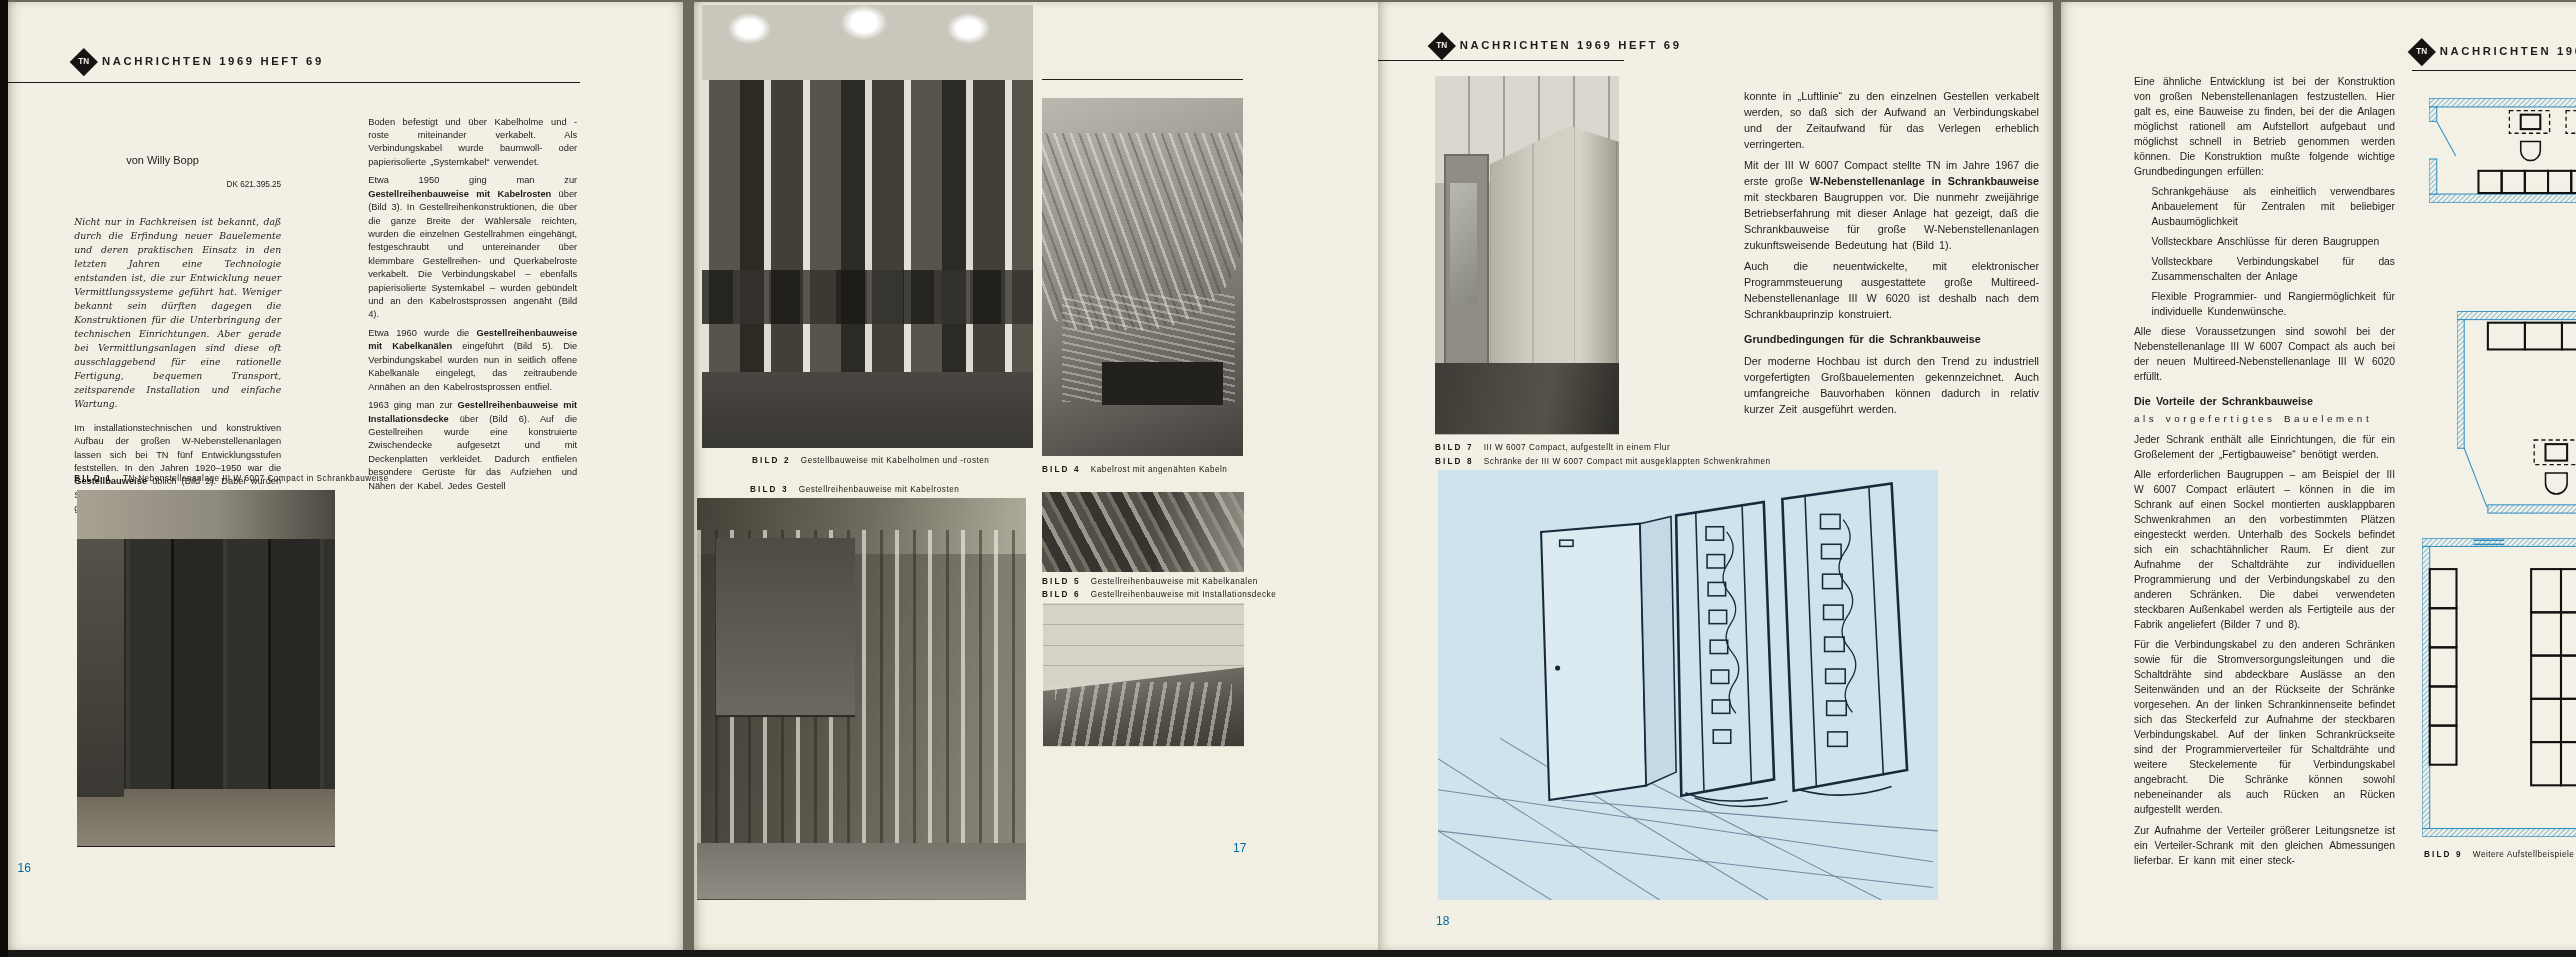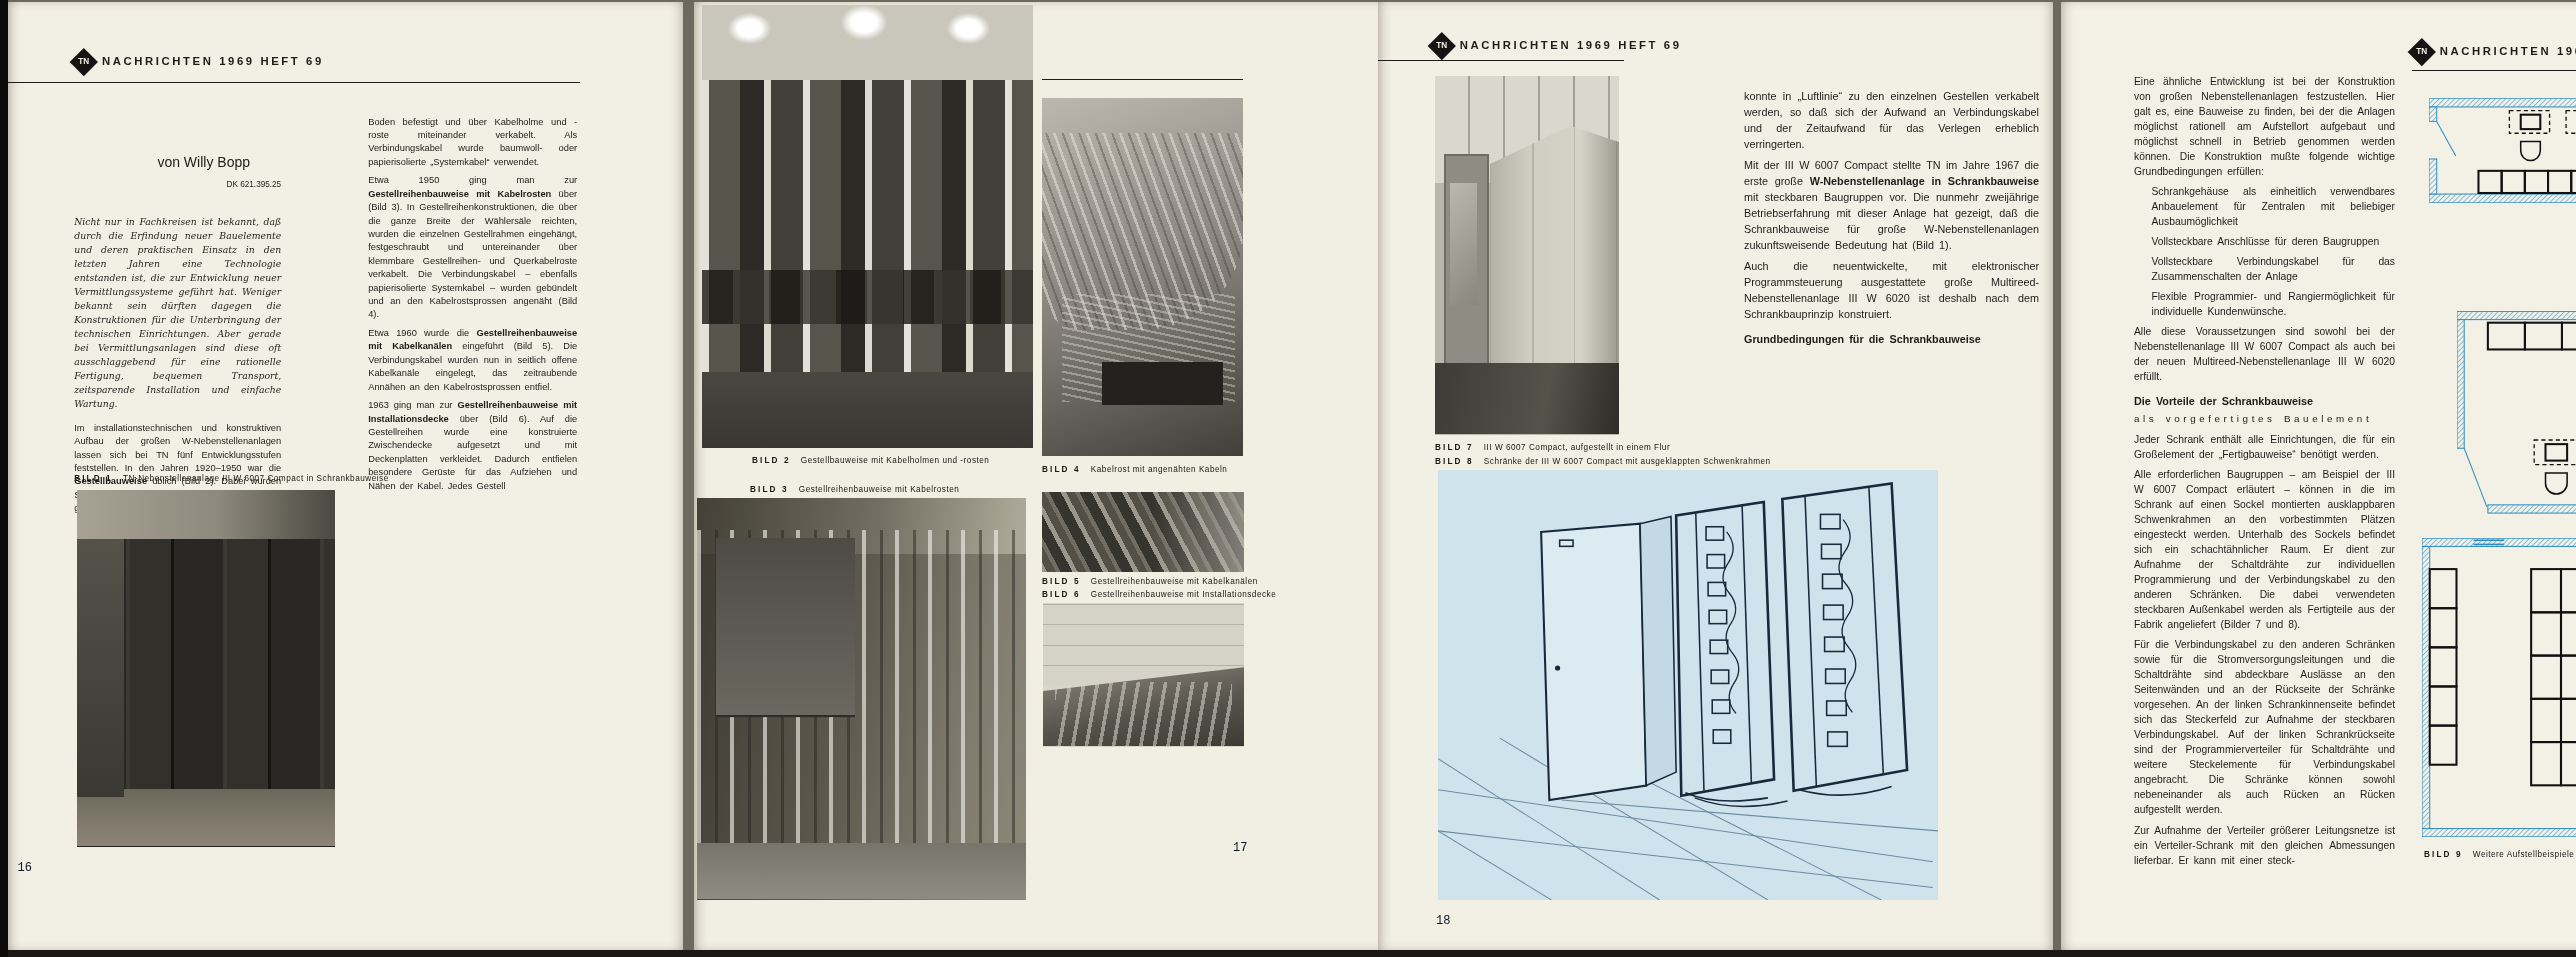--- a/index.html
+++ b/index.html
@@ -20,28 +20,28 @@
   .rule{position:absolute;height:1.5px;background:#1d1c19;}
   
   .col{position:absolute;text-align:justify;}
   .col p{margin:0 0 5.2px 0;}
   .b16{font-size:9.3px;line-height:13.4px;word-spacing:1.5px;}
   .b18{font-size:10.8px;line-height:16px;word-spacing:2.1px;}
   .b19{font-size:10.3px;line-height:15px;word-spacing:2.1px;}
   .intro{font-family:"DejaVu Serif",serif;font-style:italic;font-size:9.3px;line-height:14px;word-spacing:1px;margin-bottom:11.3px !important;}
   .bb{font-weight:bold;}
   .title{position:absolute;font-weight:bold;font-size:13px;line-height:17px;letter-spacing:0.1px;}
-  .byline{position:absolute;font-size:14px;text-align:center;}
+  .byline{position:absolute;font-size:11px;text-align:left;}
   .dk{position:absolute;font-size:8.2px;text-align:right;color:#23221f;}
   .bold-head{font-weight:bold;font-size:10.8px;margin:9.3px 0 6.2px 0 !important;text-align:left;}
   .spaced-head{font-size:9.8px;letter-spacing:3.6px;margin:10.3px 0 6.2px 0 !important;text-align:left;white-space:nowrap;}
   .li{margin:0 0 5.2px 17.5px;text-align:justify;}
   .caption{position:absolute;font-size:8.2px;letter-spacing:0.5px;white-space:nowrap;color:#181713;}
   .cap-label{font-weight:bold;letter-spacing:2.1px;margin-right:10.3px;}
-  .pagenum{position:absolute;font-size:12px;color:#0f172a;font-family:Liberation Mono, monospace;}
+  .pagenum{position:absolute;font-size:12px;color:#0369a1;}
   .photo{position:absolute;overflow:hidden;background:#44423d;}
   .ph-layer{position:absolute;}
 </style>
 </head>
 <body>
 
 <div id="scan">
 
   <div class="page" id="page-16">
     <div class="masthead" style="left:66px;top:50px;">
@@ -211,20 +211,21 @@
           <path d="M700 620 q90 24 180 -6"></path>
       </g>
     </svg>
     <div class="pagenum" style="left:58px;top:912px;">18</div>
 
     <div class="col b18" style="left:366px;top:86px;width:295px;">
       <p>konnte in „Luftlinie“ zu den einzelnen Gestellen verkabelt werden, so daß sich der Aufwand an Verbindungskabel und der Zeitaufwand für das Verlegen erheblich verringerten.</p>
       <p><span>Mit der III W 6007 Compact stellte TN im Jahre 1967 die erste große </span><b class="bb">W-Nebenstellenanlage in Schrankbauweise</b><span> mit steckbaren Baugruppen vor. Die nunmehr zweijährige Betriebserfahrung mit dieser Anlage hat gezeigt, daß die Schrankbauweise für große W-Nebenstellenanlagen zukunftsweisende Bedeutung hat (Bild 1).</span></p>
       <p>Auch die neuentwickelte, mit elektronischer Programmsteuerung ausgestattete große Multireed-Nebenstellenanlage III W 6020 ist deshalb nach dem Schrankbauprinzip konstruiert.</p>
       <p class="bold-head">Grundbedingungen für die Schrankbauweise</p>
+      <p>Der moderne Hochbau ist durch den Trend zu industriell vorgefertigten Großbauelementen gekennzeichnet. Auch umfangreiche Bauvorhaben können dadurch in relativ kurzer Zeit ausgeführt werden.</p>
     </div>
   </div>
 
   <div class="page" id="page-19">
     <div class="masthead" style="left:351px;top:40px;">
       <div class="logo">
           <span>TN</span>
         </div>
       <div class="mast-text">NACHRICHTEN 1969 HEFT 69</div>
     </div>

